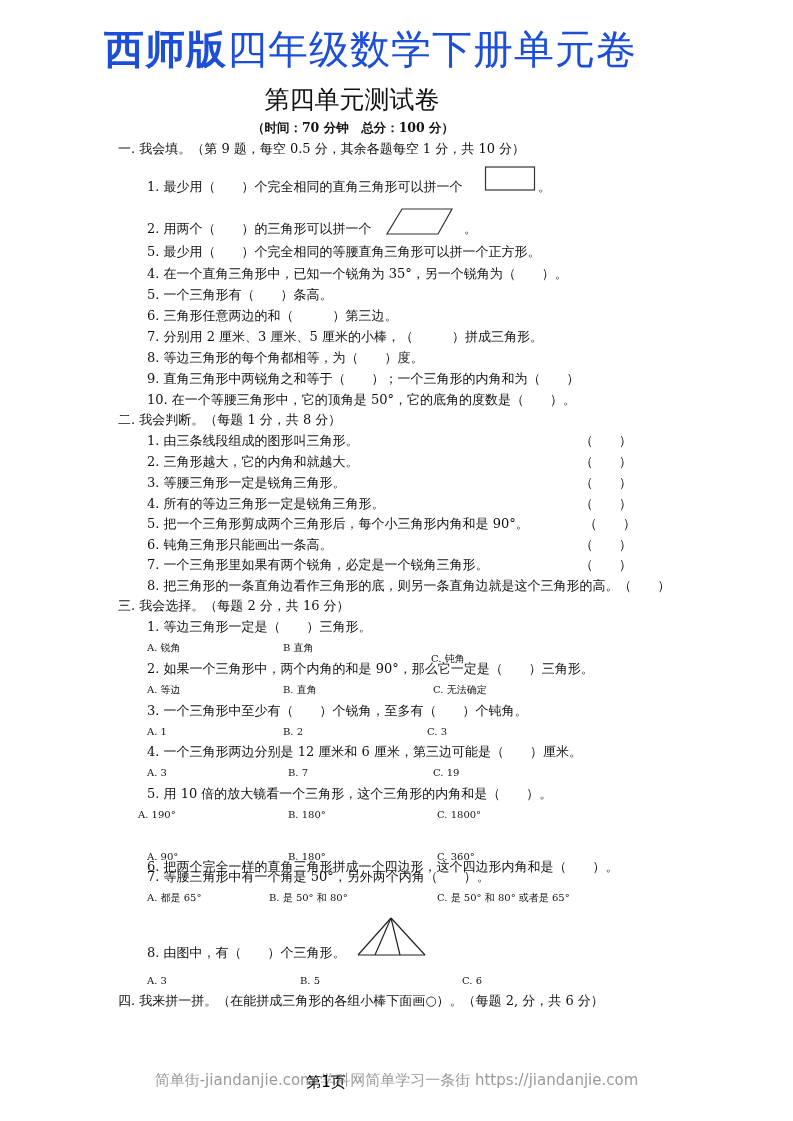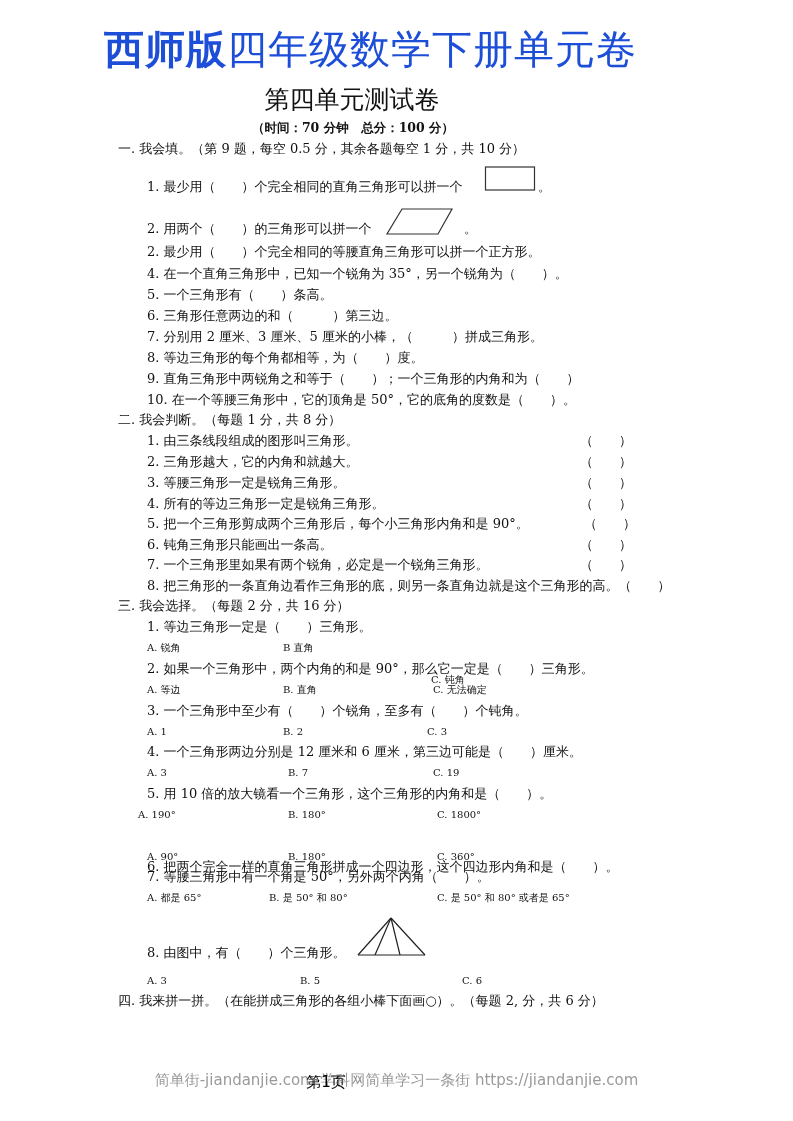--- a/index.html
+++ b/index.html
@@ -39,21 +39,21 @@
   <rect x="1.5" y="1" width="49" height="23" fill="none" stroke="#333" stroke-width="1.2"></rect>
 </svg>
 <div class="abs q" style="top:178px; left:538px;">。</div>
 
 <div class="abs q" style="top:220px;">2. 用两个（　　）的三角形可以拼一个</div>
 <svg class="fig" style="left:385px; top:207px;" width="70" height="30">
   <polygon points="17,2 67,2 53,27 2,27" fill="none" stroke="#333" stroke-width="1.2"></polygon>
 </svg>
 <div class="abs q" style="top:220px; left:464px;">。</div>
 
-<div class="abs q" style="top:243px;">2. 最少用（　　）个完全相同的等腰直角三角形可以拼一个正方形。</div>
+<div class="abs q" style="top:243px;">5. 最少用（　　）个完全相同的等腰直角三角形可以拼一个正方形。</div>
 <div class="abs q" style="top:265px;">4. 在一个直角三角形中，已知一个锐角为 35°，另一个锐角为（　　）。</div>
 <div class="abs q" style="top:286px;">5. 一个三角形有（　　）条高。</div>
 <div class="abs q" style="top:307px;">6. 三角形任意两边的和（　　　）第三边。</div>
 <div class="abs q" style="top:328px;">7. 分别用 2 厘米、3 厘米、5 厘米的小棒，（　　　）拼成三角形。</div>
 <div class="abs q" style="top:349px;">8. 等边三角形的每个角都相等，为（　　）度。</div>
 <div class="abs q" style="top:370px;">9. 直角三角形中两锐角之和等于（　　）；一个三角形的内角和为（　　）</div>
 <div class="abs q" style="top:391px;">10. 在一个等腰三角形中，它的顶角是 50°，它的底角的度数是（　　）。</div>
 
 <div class="abs sec" style="top:411px;">二. 我会判断。（每题 1 分，共 8 分）</div>
 
@@ -71,21 +71,21 @@
 <div class="abs paren" style="top:536px; left:580px;">（　　）</div>
 <div class="abs q" style="top:556px;">7. 一个三角形里如果有两个锐角，必定是一个锐角三角形。</div>
 <div class="abs paren" style="top:556px; left:580px;">（　　）</div>
 <div class="abs q" style="top:577px;">8. 把三角形的一条直角边看作三角形的底，则另一条直角边就是这个三角形的高。（　　）</div>
 
 <div class="abs sec" style="top:597px;">三. 我会选择。（每题 2 分，共 16 分）</div>
 
 <div class="abs q" style="top:618px;">1. 等边三角形一定是（　　）三角形。</div>
 <div class="abs opt" style="top:639px; left:147px;">A. 锐角</div>
 <div class="abs opt" style="top:639px; left:283px;">B 直角</div>
-<div class="abs opt" style="top:671px; left:431px;">C. 钝角</div>
+<div class="abs opt" style="top:650px; left:431px;">C. 钝角</div>
 
 <div class="abs q" style="top:660px;">2. 如果一个三角形中，两个内角的和是 90°，那么它一定是（　　）三角形。</div>
 <div class="abs opt" style="top:681px; left:147px;">A. 等边</div>
 <div class="abs opt" style="top:681px; left:283px;">B. 直角</div>
 <div class="abs opt" style="top:681px; left:433px;">C. 无法确定</div>
 
 <div class="abs q" style="top:702px;">3. 一个三角形中至少有（　　）个锐角，至多有（　　）个钝角。</div>
 <div class="abs opt" style="top:723px; left:147px;">A. 1</div>
 <div class="abs opt" style="top:723px; left:283px;">B. 2</div>
 <div class="abs opt" style="top:723px; left:427px;">C. 3</div>

